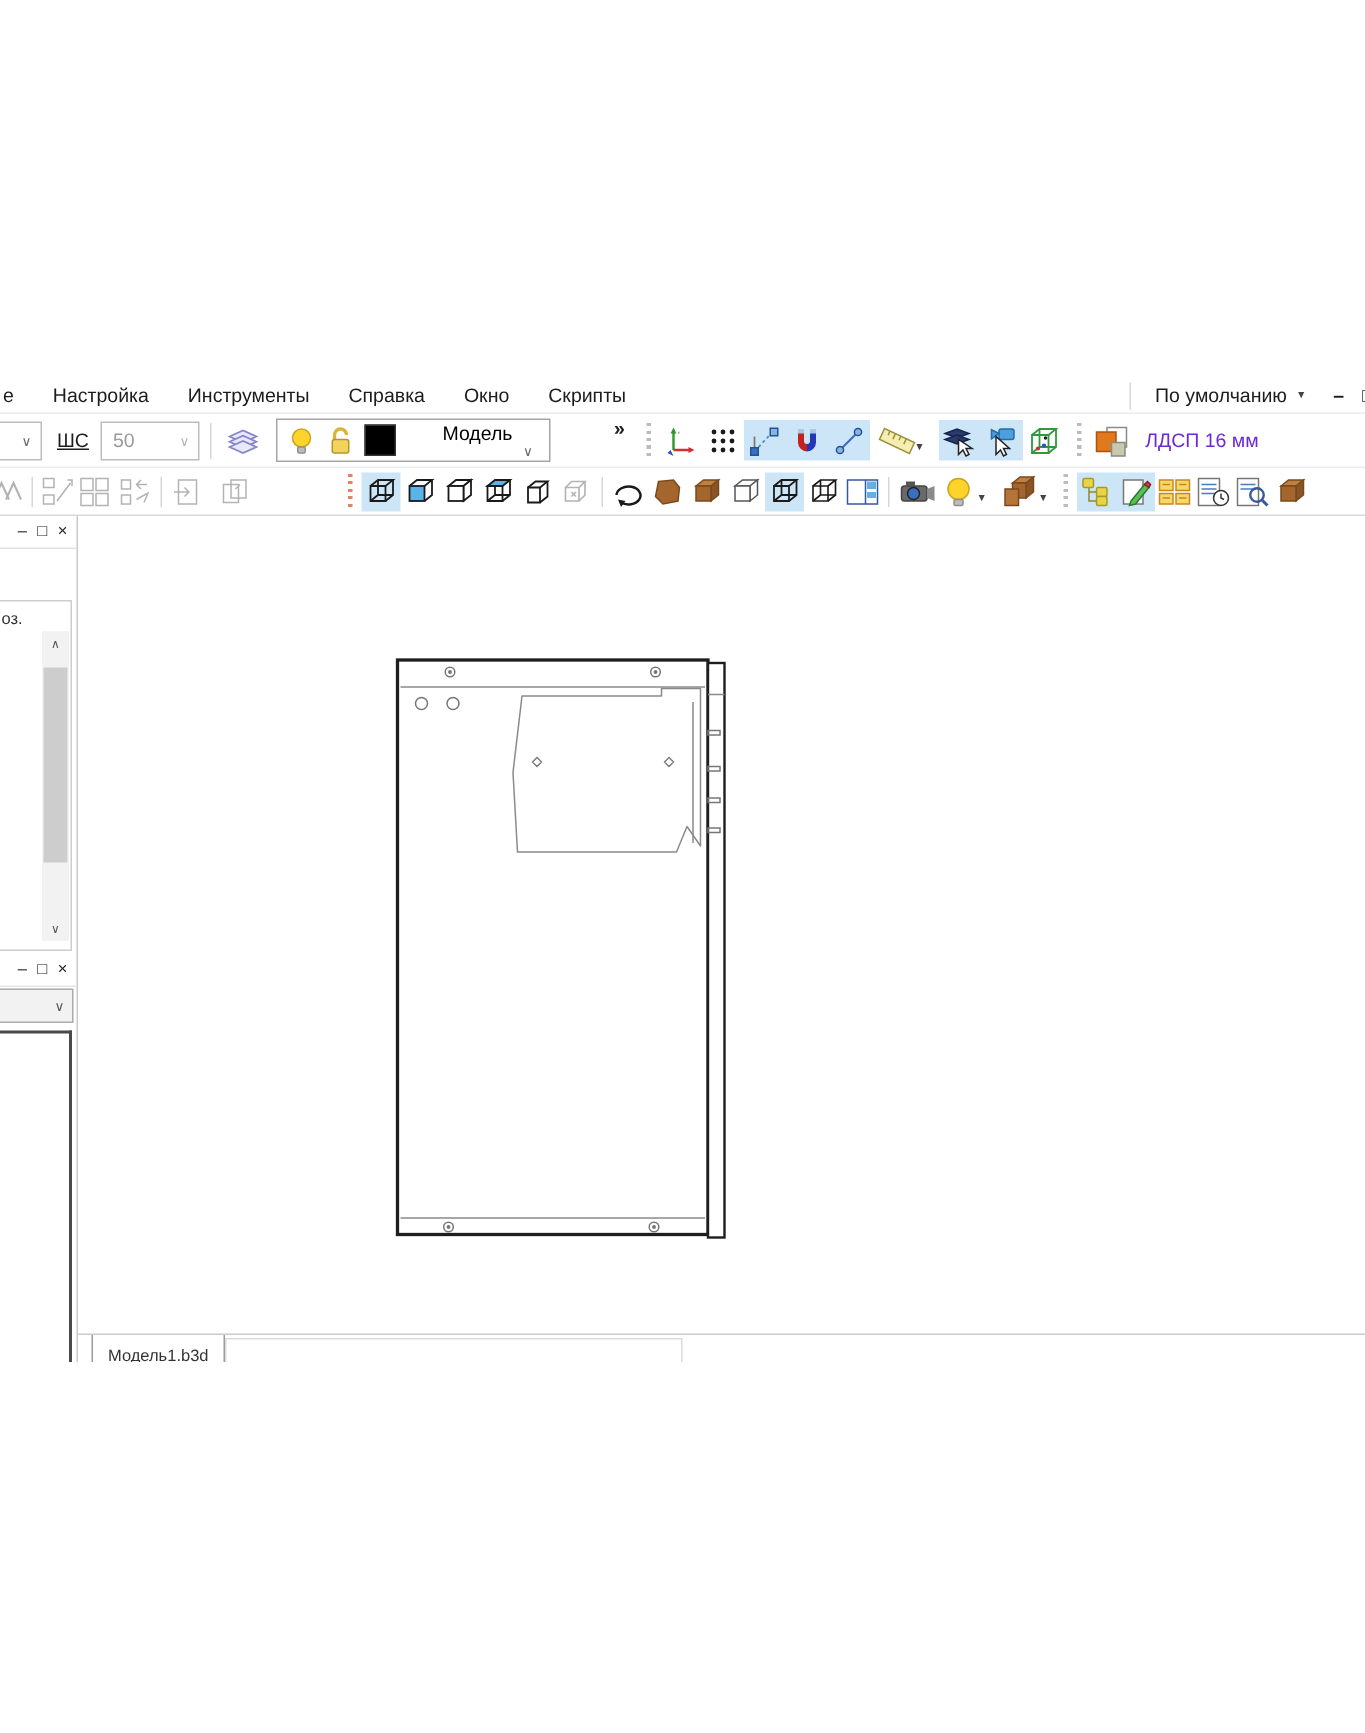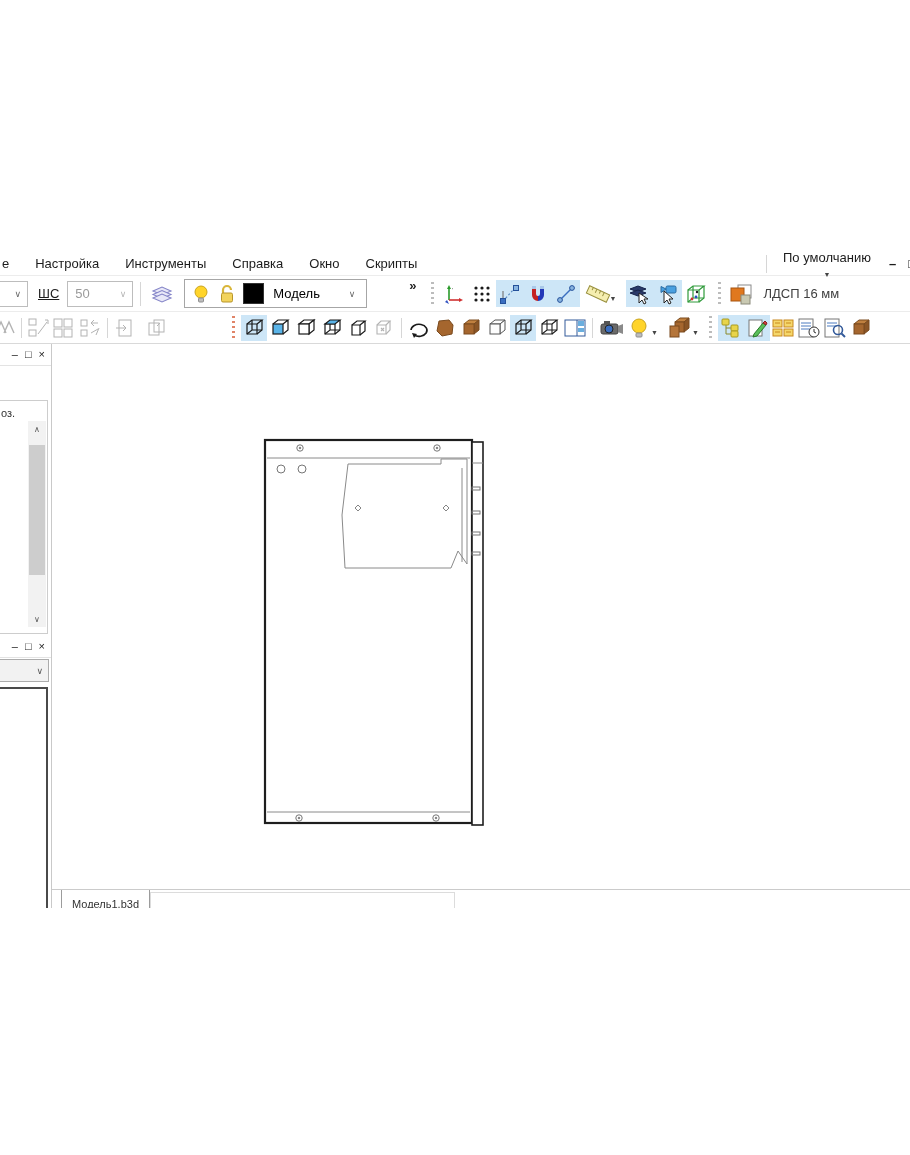--- a/index.html
+++ b/index.html
@@ -5,45 +5,45 @@
   * { margin:0; padding:0; box-sizing:border-box; }
   html,body { background:#fff; width:910px; height:1155px; font-family:"Liberation Sans", sans-serif; }
   #app { position:absolute; top:252px; left:0; width:910px; height:656px; background:#fff; overflow:hidden; }
 
   
   .menubar { height:24px; display:flex; align-items:center; font-size:13px; color:#1c1c1c; border-bottom:1px solid #ececec; white-space:nowrap; }
   .menu-item { padding:3px 13px; cursor:default; }
   .menu-item:first-child { padding-left:2px; }
   .menubar-right { margin-left:auto; display:flex; align-items:center; }
   .vsep { width:1px; height:18px; background:#d6d6d6; margin:0 8px; }
-  .profile { display:flex; align-items:center; gap:6px; padding:2px 8px;flex-direction:column; }
+  .profile { display:flex; align-items:center; gap:6px; padding:2px 8px; }
   .profile .caret { font-size:7px; color:#444; }
   .win-min { font-weight:bold; padding:0 10px; }
   .win-max { padding:0 2px; margin-right:-8px; }
 
   
   .toolbar1 { height:36px; display:flex; align-items:center; border-bottom:1px solid #ececec; overflow:hidden; }
   .toolbar2 { height:32px; display:flex; align-items:center; border-bottom:1px solid #d9d9d9; overflow:hidden; }
   .combo { height:26px; border:1px solid #bdbdbd; background:#fff; display:flex; align-items:center; font-size:13px; color:#333; }
   .combo .caret { margin-left:auto; font-size:9px; color:#666; padding:0 6px; }
   .combo.disabled { color:#9a9a9a; }
   .combo.disabled .caret { color:#b5b5b5; }
   .shs { font-size:13px; text-decoration:underline; margin:0 8px 0 10px; color:#1c1c1c; }
   .tbtn { width:28px; height:27px; display:flex; align-items:center; justify-content:center; flex:0 0 auto; }
   .tbtn.sel { background:#cde6f7; }
   .tbtn.sm { width:26px; height:26px; }
   .grpbox { height:29px; border:1px solid #a6a6a6; display:flex; align-items:center; padding:0 3px; margin-left:8px; }
   .swatch { width:21px; height:21px; background:#000; border:1px solid #333; margin:0 3px; }
-  .mode-combo { width:96px; height:25px; border:none; display:flex; align-items:center; font-size:13px; padding-left:6px; }
+  .mode-combo { width:96px; height:25px; border:none; display:flex; align-items:center; font-size:13px; padding-left:6px;flex-direction:column; }
   .mode-combo .caret { margin-left:auto; font-size:9px; color:#666; padding-right:8px; }
   .more-btn { font-size:13px; font-weight:bold; color:#222; align-self:flex-start; margin:2px 0 0 42px; }
   .dotsep { width:3px; height:24px; margin:0 6px; background:repeating-linear-gradient(to bottom,#bcbcbc 0 2px,transparent 2px 5px); }
   .dotsep.red { background:repeating-linear-gradient(to bottom,#e08468 0 2px,transparent 2px 5px); }
   .tinycaret { font-size:7px; color:#444; margin:10px 2px 0 -2px; }
-  .mat-label { font-size:13px; color:#404040; margin-left:8px;text-align:right; }
+  .mat-label { font-size:13px; color:#6d28d9; margin-left:8px;text-align:right; }
   .gray-ic * { stroke:#b3b3b3 !important; fill:none !important; }
 
   
   .main { position:relative; display:flex; height:596px; }
   .sidebar { position:relative; width:52px; flex:0 0 52px; border-right:1px solid #c9c9c9; background:#fff; }
   .pnl-hdr { height:22px; display:flex; align-items:center; justify-content:flex-end; gap:7px; padding-right:6px; border-bottom:1px solid #e3e3e3; font-size:11px; color:#222; }
   .pnl-hdr span { line-height:1; }
   .listbox { position:absolute; top:56px; left:-4px; right:3px; height:234px; border:1px solid #cdcdcd; background:#fff; }
   .listbox .colhdr { font-size:11px; color:#333; padding:6px 2px 2px 4px; }
   .sbar { position:absolute; top:20px; right:1px; width:18px; bottom:6px; background:#f2f2f2; }

